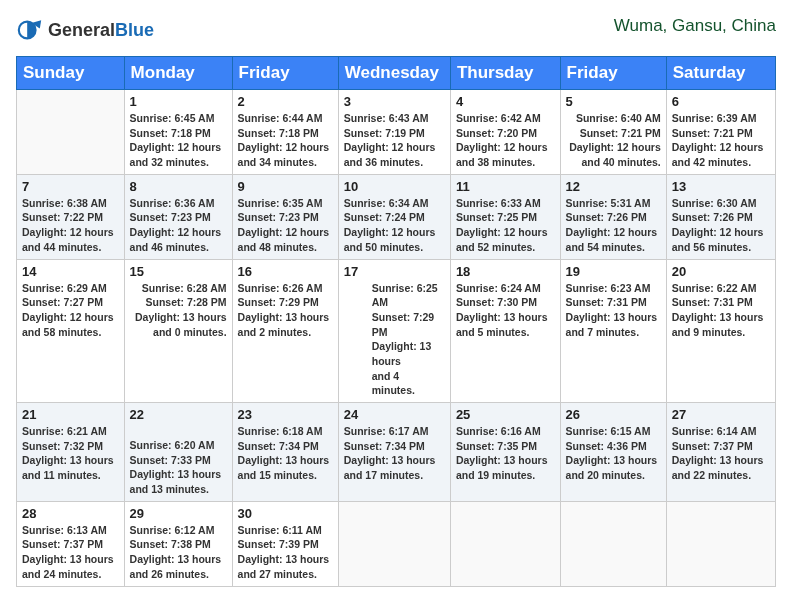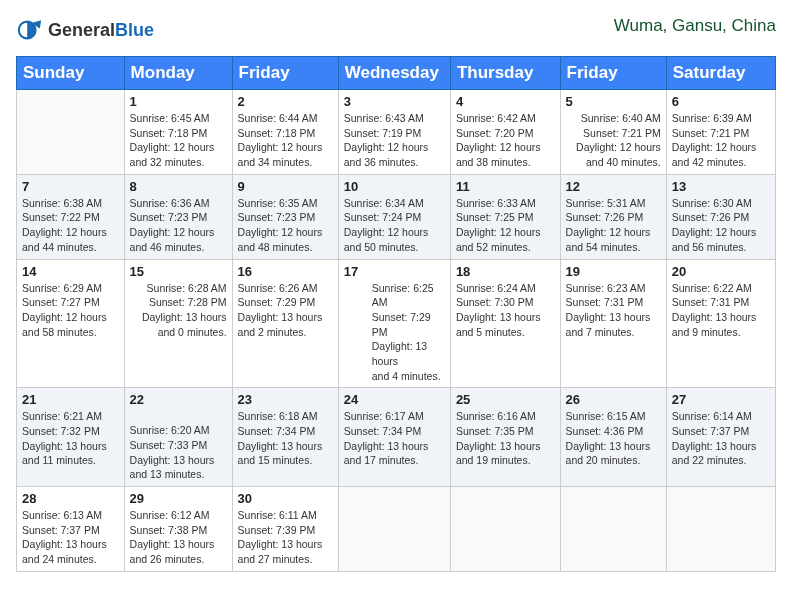--- a/index.html
+++ b/index.html
@@ -78,20 +78,21 @@
       font-weight: bold;
       font-size: 13px;
       color: #222;
       display: block;
       margin-bottom: 2px;
     }
     .day-info {
       color: #333;
       font-size: 10.5px;
       line-height: 1.4;
+      font-weight: bold;
     }
     .empty-cell {
       background-color: #f9f9f9 !important;
     }
   </style>
 </head>
 <body>
 
 <div class="header-area">
   <div class="logo">

